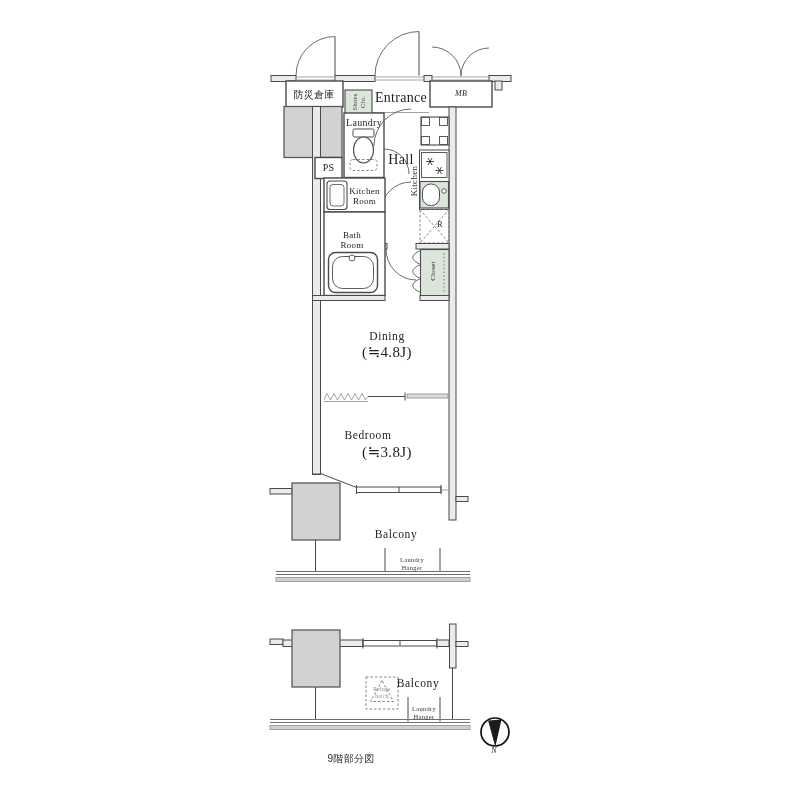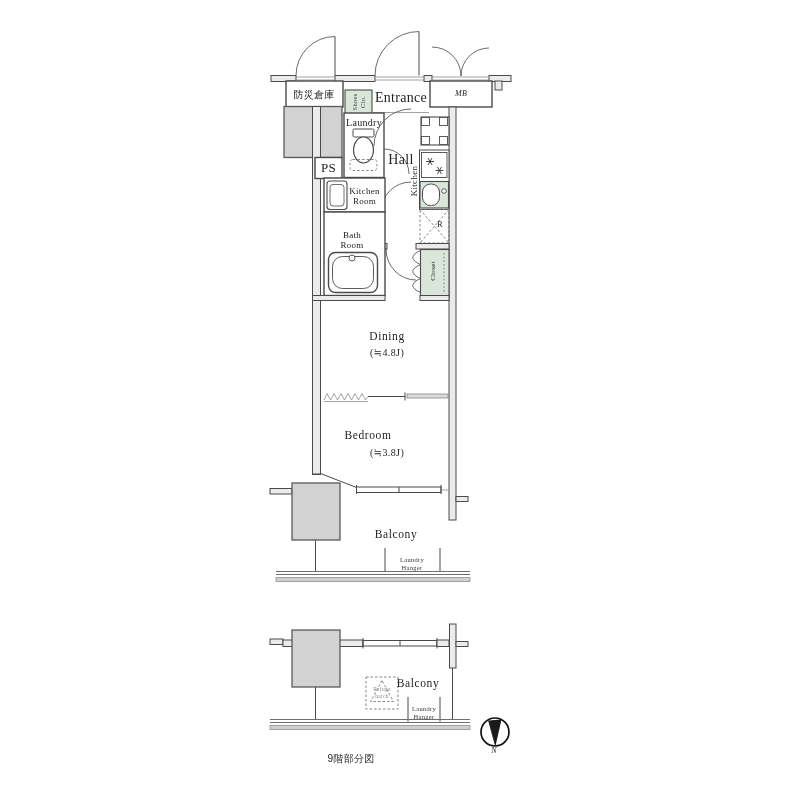--- a/index.html
+++ b/index.html
@@ -22,25 +22,25 @@
   .fix {stroke:#4a4a4a;fill:#fff;}
   .rail{stroke:#6e6e6e;}
   .band{fill:var(--rail-gray);stroke:#909090;stroke-width:0.8;}
   
   .lbl{position:absolute;transform:translate(-50%,-50%);white-space:pre;text-align:center;
        line-height:1.15;letter-spacing:0.3px;}
   .rot{transform:translate(-50%,-50%) rotate(-90deg);}
   .s5{font-size:5.5px;color:#8a8a8a;line-height:1.25;}
   .s6{font-size:6.5px;color:#3a3a3a;line-height:1.3;}
   .s7{font-size:7px;}
-  .s75{font-size:13px;}
+  .s75{font-size:10px;}
   .s8{font-size:8px;font-style:italic;}
   .s85{font-size:8.5px;}
   .s9{font-size:9px;}
-  .s95{font-size:10px;letter-spacing:0.4px;}
+  .s95{font-size:15px;letter-spacing:0.4px;}
   .s10{font-size:10px;}
   .s105{font-size:14px;text-align:center;}
   .s115{font-size:11.5px;letter-spacing:0.6px;text-align:right;}
   .sans{font-family:"Liberation Sans","DejaVu Sans",sans-serif;}
   .nlbl{font-size:8px;font-style:italic;}
 </style>
 </head>
 <body>
 
 <div id="stage">

